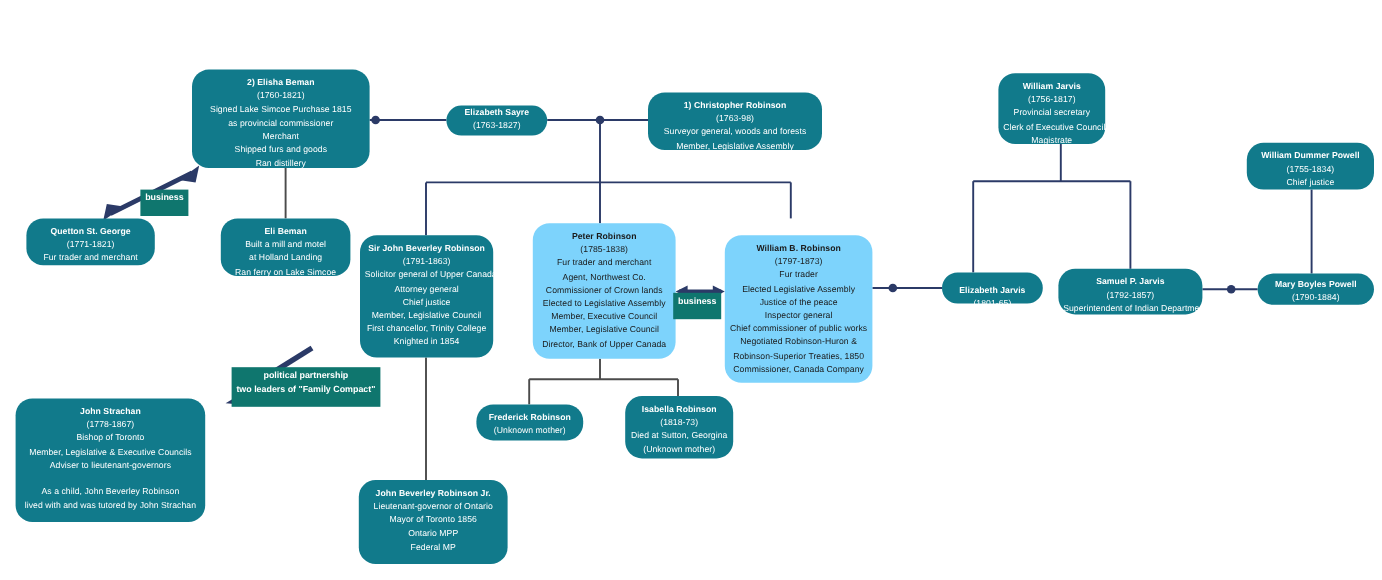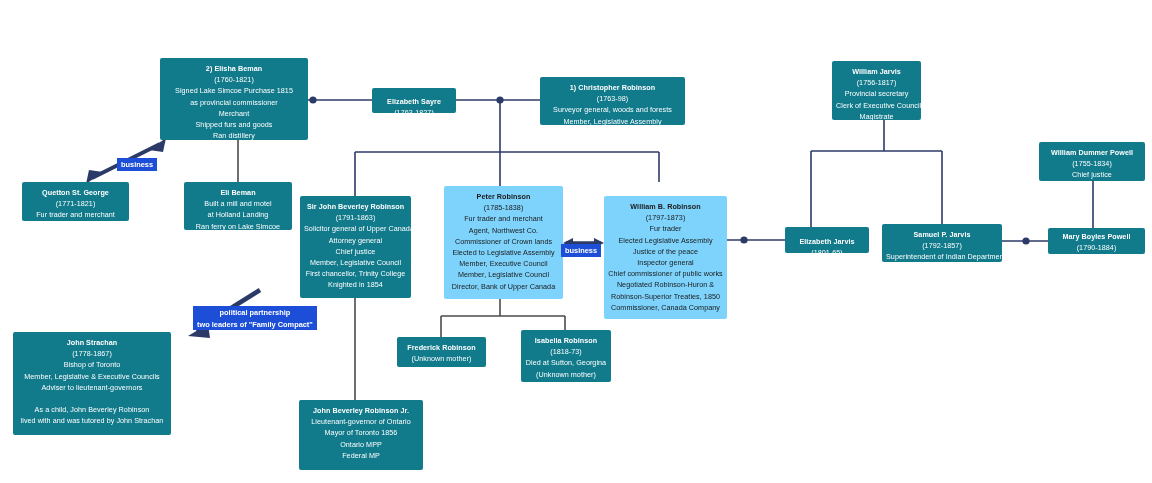--- a/index.html
+++ b/index.html
@@ -22,21 +22,21 @@
     position: absolute;
     left: 0;
     top: 0;
     width: 1152px;
     height: 483px;
     pointer-events: none;
   }
   .node {
     position: absolute;
     box-sizing: border-box;
-    border-radius: 2px;
+    border-radius: 14px;
     background: #117a8b;
     color: #ffffff;
     text-align: center;
     font-size: 7.2px;
     line-height: 11.2px;
     padding: 5px 4px 5px 4px;
     z-index: 4;
     letter-spacing: 0.05px;
   }
   .node.orange {
@@ -49,26 +49,26 @@
   }
   .node .ln {
     display: block;
     white-space: nowrap;
   }
   .node .ln.gap {
     height: 11.2px;
   }
   .badge {
     position: absolute;
-    background: #1d4ed8;
+    background: #0f766e;
     color: #ffffff;
     font-size: 7.4px;
     font-weight: bold;
     line-height: 11.5px;
-    padding: 1px 4px 0 4px;
+    padding: 1px 4px 9px 4px;
     white-space: nowrap;
     z-index: 7;
     text-align: center;
   }
 </style>
 </head>
 <body>
 
 <div id="canvas">
 
@@ -141,41 +141,41 @@
   <div class="node" style="left:160px; top:58px; width:148px; height:82px;">
     <span class="nm ln">2) Elisha Beman</span>
     <span class="ln">(1760-1821)</span>
     <span class="ln">Signed Lake Simcoe Purchase 1815</span>
     <span class="ln">as provincial commissioner</span>
     <span class="ln">Merchant</span>
     <span class="ln">Shipped furs and goods</span>
     <span class="ln">Ran distillery</span>
   </div>
 
-  <div class="node" style="left:372px; top:88px; width:84px; height:25px; padding-top:8px;">
+  <div class="node" style="left:372px; top:88px; width:84px; height:25px; padding-top:0;">
     <span class="nm ln">Elizabeth Sayre</span>
     <span class="ln">(1763-1827)</span>
   </div>
 
   <div class="node" style="left:540px; top:77px; width:145px; height:48px;">
     <span class="nm ln">1) Christopher Robinson</span>
     <span class="ln">(1763-98)</span>
     <span class="ln">Surveyor general, woods and forests</span>
     <span class="ln">Member, Legislative Assembly</span>
   </div>
 
   <div class="node" style="left:832px; top:61px; width:89px; height:59px;">
     <span class="nm ln">William Jarvis</span>
     <span class="ln">(1756-1817)</span>
     <span class="ln">Provincial secretary</span>
     <span class="ln">Clerk of Executive Council</span>
     <span class="ln">Magistrate</span>
   </div>
 
-  <div class="node" style="left:1039px; top:119px; width:106px; height:39px;margin-top:23px;">
+  <div class="node" style="left:1039px; top:119px; width:106px; height:39px;">
     <span class="nm ln">William Dummer Powell</span>
     <span class="ln">(1755-1834)</span>
     <span class="ln">Chief justice</span>
   </div>
 
   <div class="node" style="left:22px; top:182px; width:107px; height:39px;">
     <span class="nm ln">Quetton St. George</span>
     <span class="ln">(1771-1821)</span>
     <span class="ln">Fur trader and merchant</span>
   </div>

